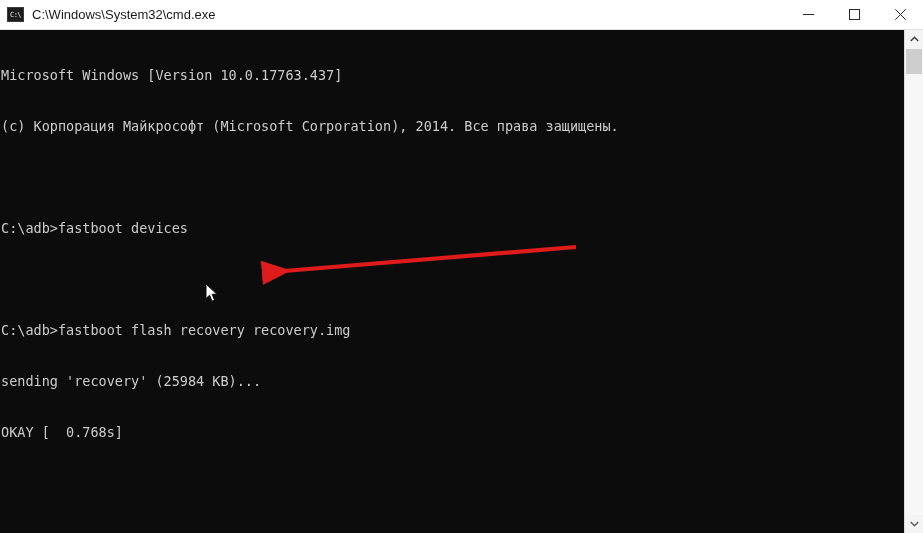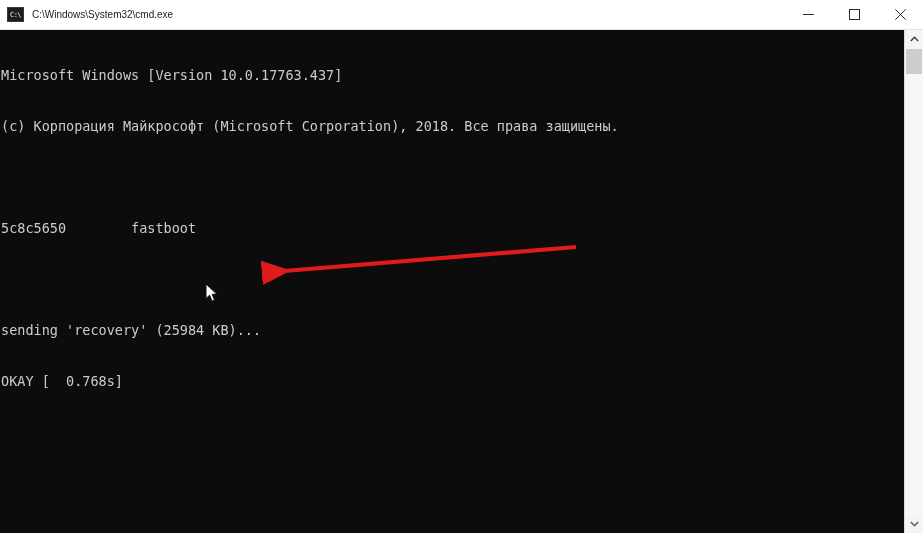--- a/index.html
+++ b/index.html
@@ -57,21 +57,21 @@
   #app-icon span {
     color: #e8e8e8;
     font-family: "DejaVu Sans Mono", monospace;
     font-size: 7px;
     line-height: 7px;
     letter-spacing: -0.5px;
     transform: translateY(1px);
   }
   #title-text {
     color: #1b1b1b;
-    font-size: 10px;
+    font-size: 13px;
     font-family: "Liberation Sans", sans-serif;
     white-space: nowrap;
   }
   .winbtn {
     width: 46px;
     height: 29px;
     display: flex;
     align-items: center;
     justify-content: center;
     flex: 0 0 auto;
@@ -193,24 +193,25 @@
       <svg width="11" height="11" viewBox="0 0 11 11">
         <line x1="0.3" y1="0.3" x2="10.7" y2="10.7" stroke="#2b2b2b" stroke-width="1"></line>
         <line x1="10.7" y1="0.3" x2="0.3" y2="10.7" stroke="#2b2b2b" stroke-width="1"></line>
       </svg>
     </div>
   </div>
 
   <div id="terminal">
     <div id="console-lines">
       <div class="cline">Microsoft Windows [Version 10.0.17763.437]</div>
-      <div class="cline">(c) Корпорация Майкрософт (Microsoft Corporation), 2018. Все права защищены.</div>
+      <div class="cline">(c) Корпорация Майкрософт (Microsoft Corporation), 2014. Все права защищены.</div>
       <div class="cline"></div>
-      <div class="cline">5c8c5650        fastboot</div>
+      <div class="cline">C:\adb&gt;fastboot devices</div>
       <div class="cline"></div>
+      <div class="cline">C:\adb&gt;fastboot flash recovery recovery.img</div>
       <div class="cline">sending 'recovery' (25984 KB)...</div>
       <div class="cline">OKAY [  0.768s]</div>
       
       
       
       
       
       
       
       

